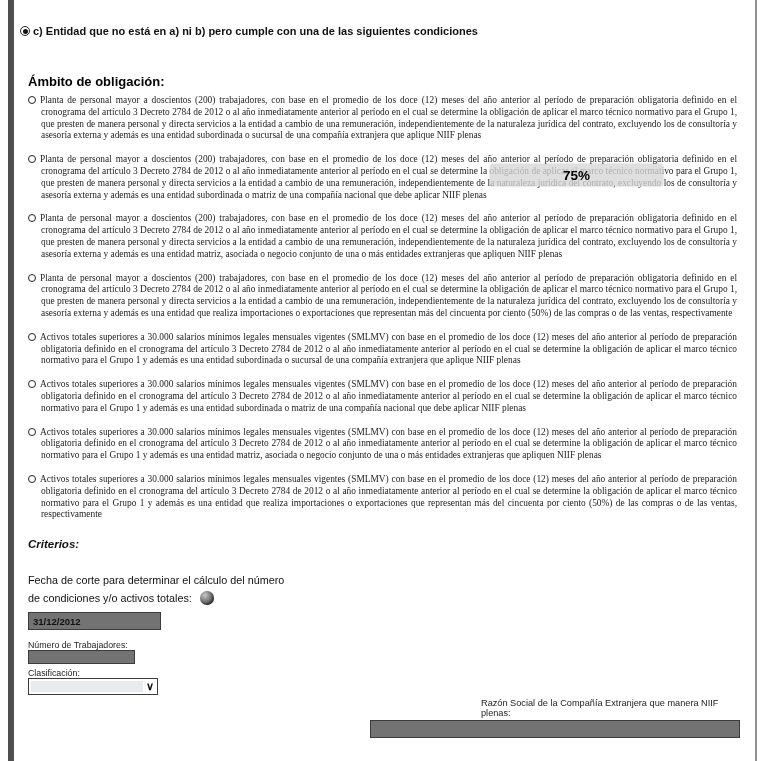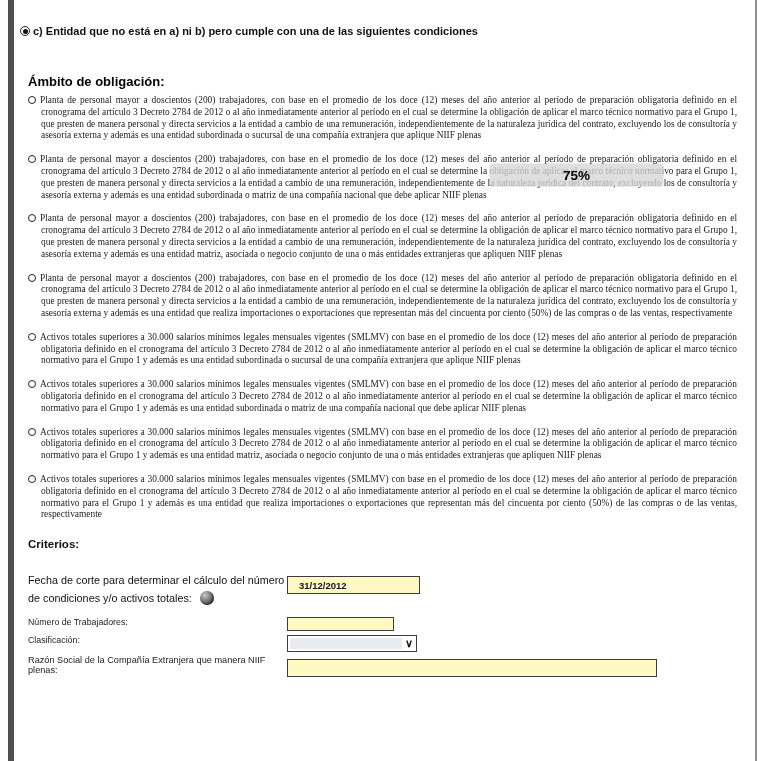--- a/index.html
+++ b/index.html
@@ -82,26 +82,27 @@
     padding-left: 13px;
     text-indent: -13px;
     margin-bottom: 12px;
     width: 709px;
   }
   .option .radio { width: 8px; height: 8px; margin-right: 4px; }
   
   .criterios {
     margin-top: 17px;
     font-size: 11.5px;
+    font-style: italic;
     font-weight: bold;
     color: #111;
   }
   
   .form { margin-top: 21px; }
-  .frow { display: flex; align-items: flex-start; }
+  .frow { display: flex; align-items: flex-start; flex-direction: column; }
   .flabel-big {
     width: 259px;
     font-size: 10.8px;
     line-height: 18px;
     color: #111;
     flex: none;
   }
   .help-icon {
     display: inline-block;
     width: 14px; height: 14px;
@@ -112,24 +113,24 @@
     box-shadow: inset -1px -1px 2px rgba(0,0,0,0.5);
   }
   .flabel-small {
     width: 259px;
     font-size: 8.8px;
     color: #222;
     flex: none;
   }
   .inp {
     border: 1px solid #3c3c3c;
-    background: #fef9c3;
+    background: #737373;
     font-family: "Liberation Sans", sans-serif;
     font-size: 9.5px;
-    padding: 1px 11px;
+    padding: 1px 4px;
     outline: none;
     color: #111;
   }
   .inp-fecha { width: 133px; height: 18px; font-weight: bold; margin-top: 5px; }
   .inp-trabajadores { width: 107px; height: 14px; }
   .inp-razon { width: 370px; height: 18px; }
   .frow-fecha { margin-bottom: 10px; }
   .frow-trabajadores { margin-bottom: 4px; }
   .frow-clasificacion { margin-bottom: 3px; align-items: flex-start; }
   .frow-razon { align-items: flex-end; }

